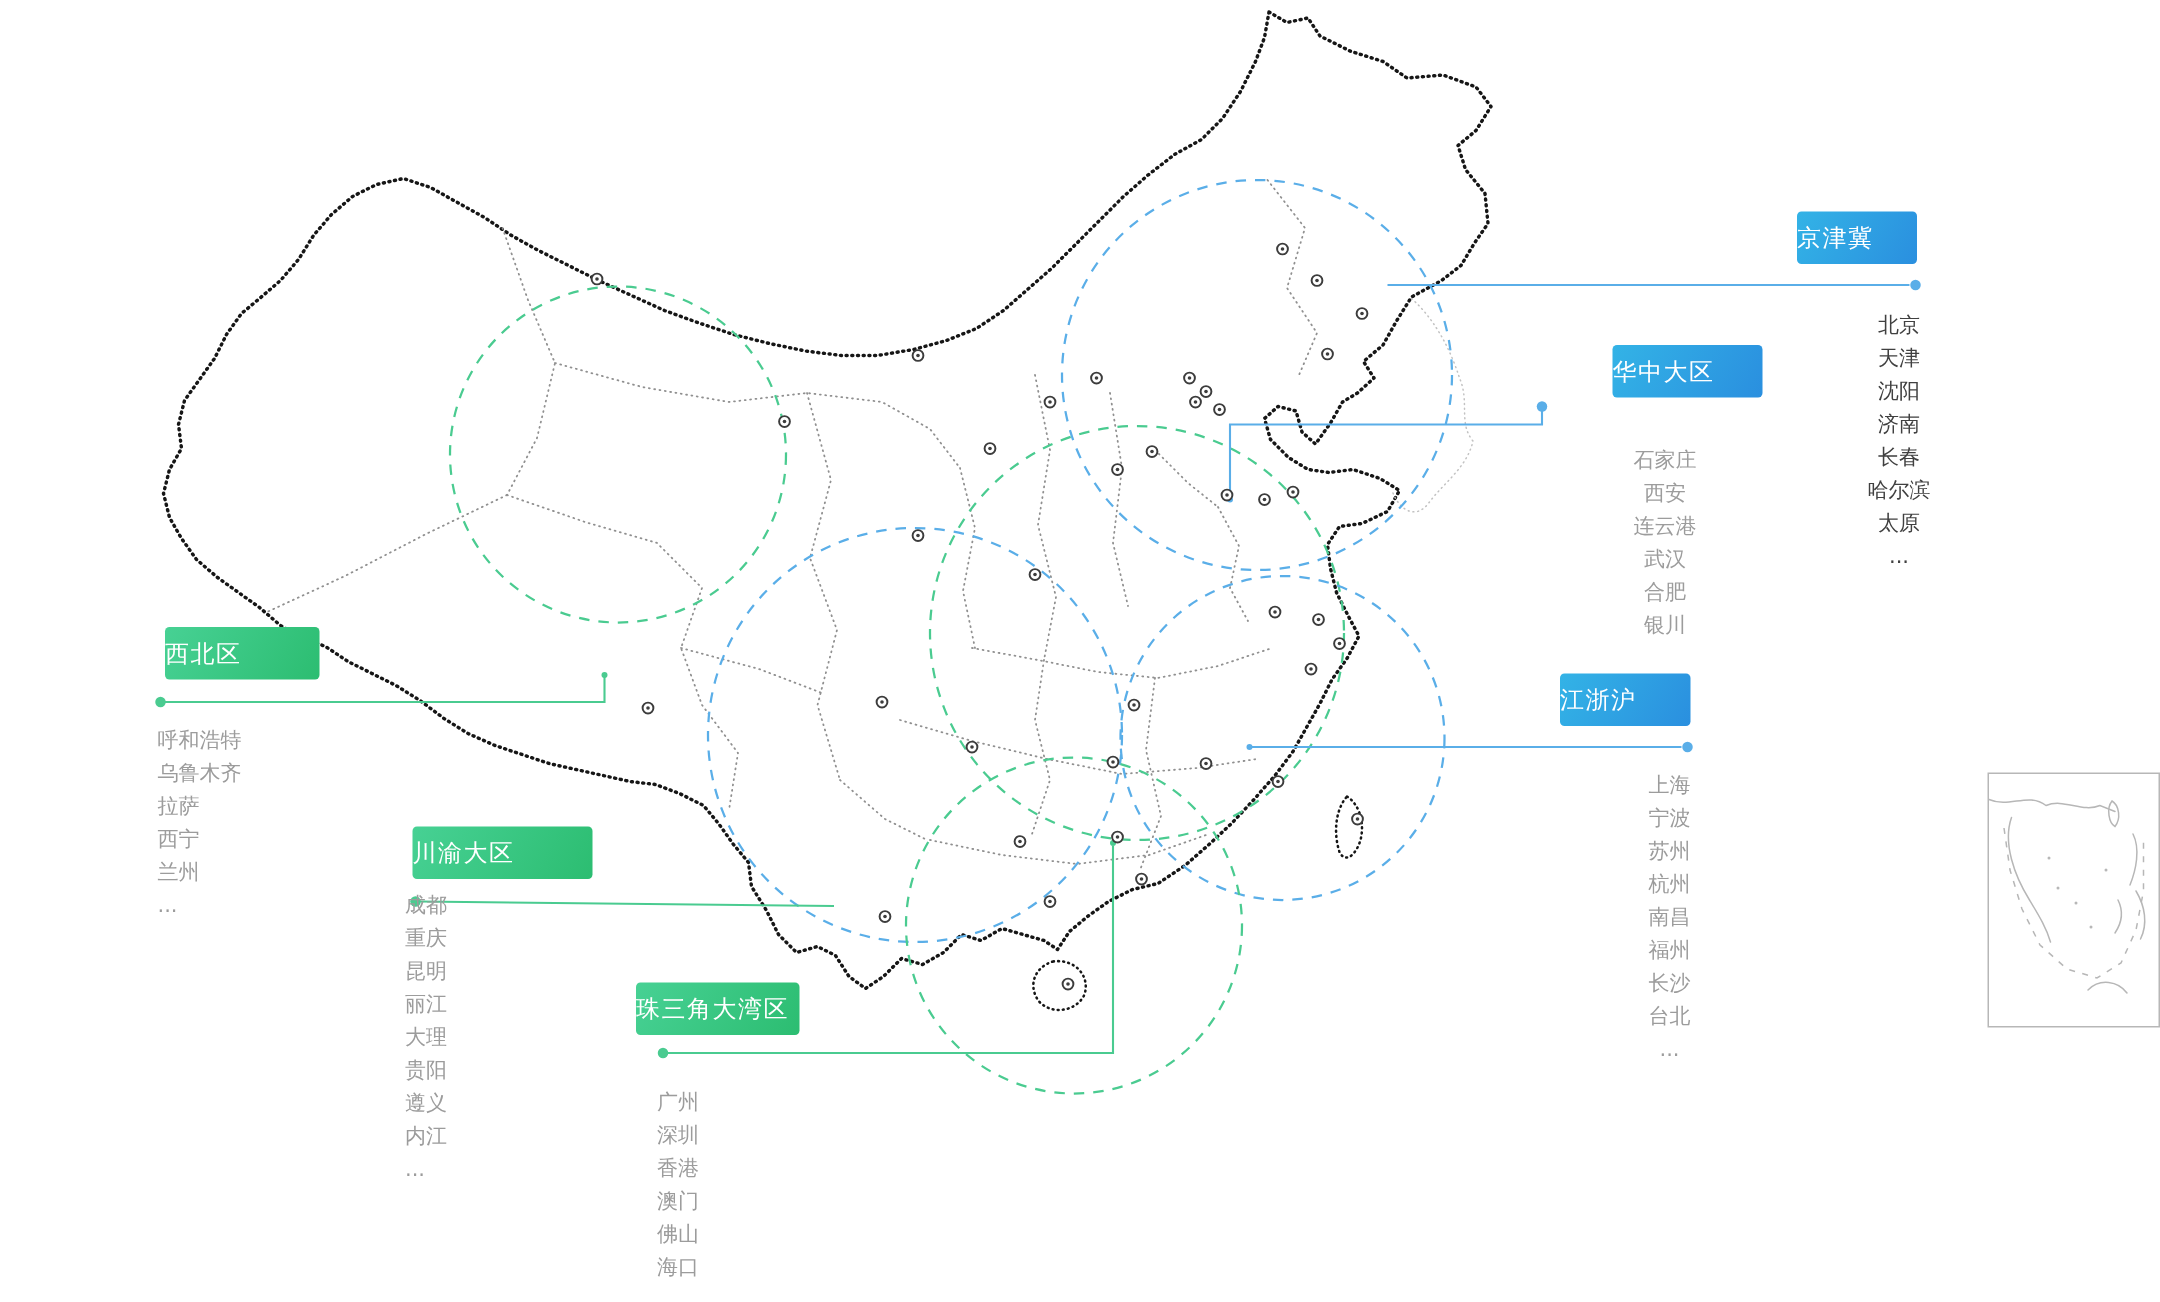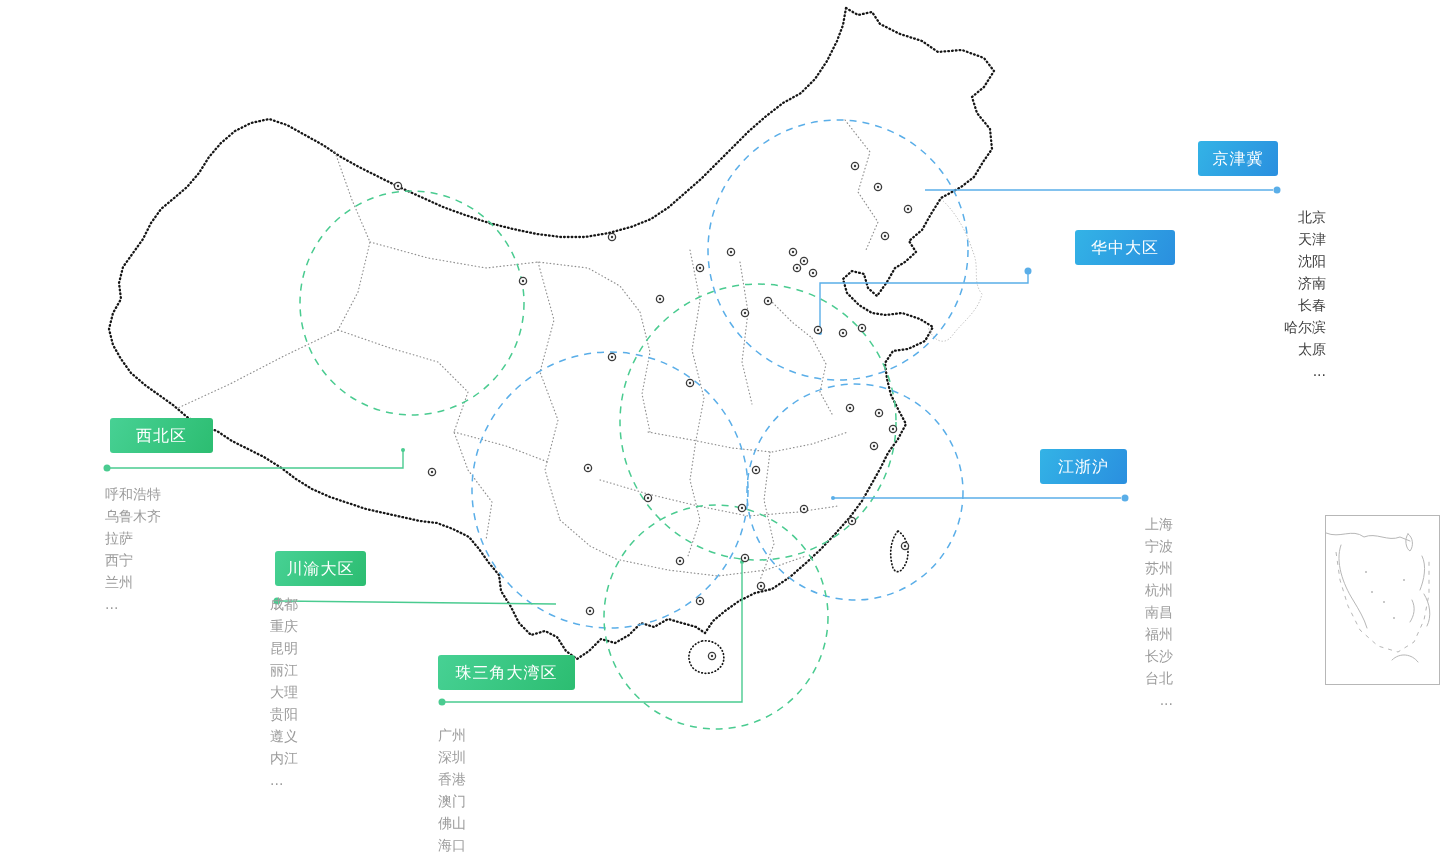--- a/index.html
+++ b/index.html
@@ -1,29 +1,29 @@
 <!DOCTYPE html>
 <html style="--tagText: #ffffff; --tagBlueA: #33b3e6; --tagBlueB: #2a8fdf; --tagGreenA: #47d194; --tagGreenB: #2cbd71; --lineBlue: #5aaee8; --lineGreen: #4acb90; --mapStroke: #161616; --provStroke: #909090; --marker: #3c3c3c; --cityGray: #9c9c9c; --cityDark: #404040; --insetStroke: #b7b7b7;"><head>
 <meta charset="utf-8">
 <style>
   *{margin:0;padding:0;box-sizing:border-box}
   html,body{width:1440px;height:868px;background:#ffffff;overflow:hidden;
     font-family:"DejaVu Sans","Liberation Sans",sans-serif}
   .stage{position:relative;width:1440px;height:868px;background:#fff}
   .map-svg{position:absolute;left:0;top:0;width:1440px;height:868px}
 
-  .tag{position:absolute;height:35px;line-height:35px;text-align:center;
+  .tag{position:absolute;height:35px;line-height:35px;text-align:left;
     color:var(--tagText,#fff);font-size:16px;border-radius:3px;letter-spacing:1px;
     cursor:pointer;user-select:none}
   .tag-blue{background:linear-gradient(120deg,var(--tagBlueA,#33b3e6),var(--tagBlueB,#2a8fdf))}
   .tag-green{background:linear-gradient(120deg,var(--tagGreenA,#47d194),var(--tagGreenB,#2cbd71))}
 
   .cities{position:absolute;font-size:14px;color:var(--cityGray,#9c9c9c)}
   .cities .city{line-height:22px;white-space:nowrap}
-  .cities.center{text-align:right}
+  .cities.center{text-align:center}
   .cities.dark{color:var(--cityDark,#404040)}
 
   .outline{fill:none;stroke:var(--mapStroke,#161616);stroke-width:2.3;
     stroke-dasharray:.7 3.1;stroke-linecap:round;stroke-linejoin:round}
   .island{fill:none;stroke:var(--mapStroke,#161616);stroke-width:1.7;
     stroke-dasharray:.6 2.8;stroke-linecap:round}
   .prov{fill:none;stroke:var(--provStroke,#909090);stroke-width:1.2;
     stroke-dasharray:.6 3;stroke-linecap:round;stroke-linejoin:round}
   .korea{fill:none;stroke:#c2c2c2;stroke-width:1;stroke-dasharray:.6 2.6;stroke-linecap:round}
 
@@ -246,20 +246,28 @@
       <div class="city">天津</div>
       <div class="city">沈阳</div>
       <div class="city">济南</div>
       <div class="city">长春</div>
       <div class="city">哈尔滨</div>
       <div class="city">太原</div>
       <div class="city">...</div>
     </div>
 
   <div class="tag tag-blue" style="left:1075px;top:230px;width:100px">华中大区</div>
+  <div class="cities center" style="left:1050px;top:296px;width:120px">
+      <div class="city">石家庄</div>
+      <div class="city">西安</div>
+      <div class="city">连云港</div>
+      <div class="city">武汉</div>
+      <div class="city">合肥</div>
+      <div class="city">银川</div>
+    </div>
 
   <div class="tag tag-blue" style="left:1040px;top:449px;width:87px">江浙沪</div>
   <div class="cities center" style="left:1053px;top:513px;width:120px">
       <div class="city">上海</div>
       <div class="city">宁波</div>
       <div class="city">苏州</div>
       <div class="city">杭州</div>
       <div class="city">南昌</div>
       <div class="city">福州</div>
       <div class="city">长沙</div>
@@ -270,34 +278,34 @@
   <div class="tag tag-green" style="left:110px;top:418px;width:103px">西北区</div>
   <div class="cities" style="left:105px;top:483px;width:130px">
       <div class="city">呼和浩特</div>
       <div class="city">乌鲁木齐</div>
       <div class="city">拉萨</div>
       <div class="city">西宁</div>
       <div class="city">兰州</div>
       <div class="city">...</div>
     </div>
 
-  <div class="tag tag-green" style="left:275px;top:551px;width:91px">川渝大区</div>
+  <div class="tag tag-green" style="left:275px;top:551px;width:120px">川渝大区</div>
   <div class="cities" style="left:270px;top:593px;width:130px">
       <div class="city">成都</div>
       <div class="city">重庆</div>
       <div class="city">昆明</div>
       <div class="city">丽江</div>
       <div class="city">大理</div>
       <div class="city">贵阳</div>
       <div class="city">遵义</div>
       <div class="city">内江</div>
       <div class="city">...</div>
     </div>
 
-  <div class="tag tag-green" style="left:438px;top:655px;width:137px">珠三角大湾区</div>
+  <div class="tag tag-green" style="left:424px;top:655px;width:109px">珠三角大湾区</div>
   <div class="cities" style="left:438px;top:724px;width:130px">
       <div class="city">广州</div>
       <div class="city">深圳</div>
       <div class="city">香港</div>
       <div class="city">澳门</div>
       <div class="city">佛山</div>
       <div class="city">海口</div>
       <div class="city">...</div>
     </div>
 

